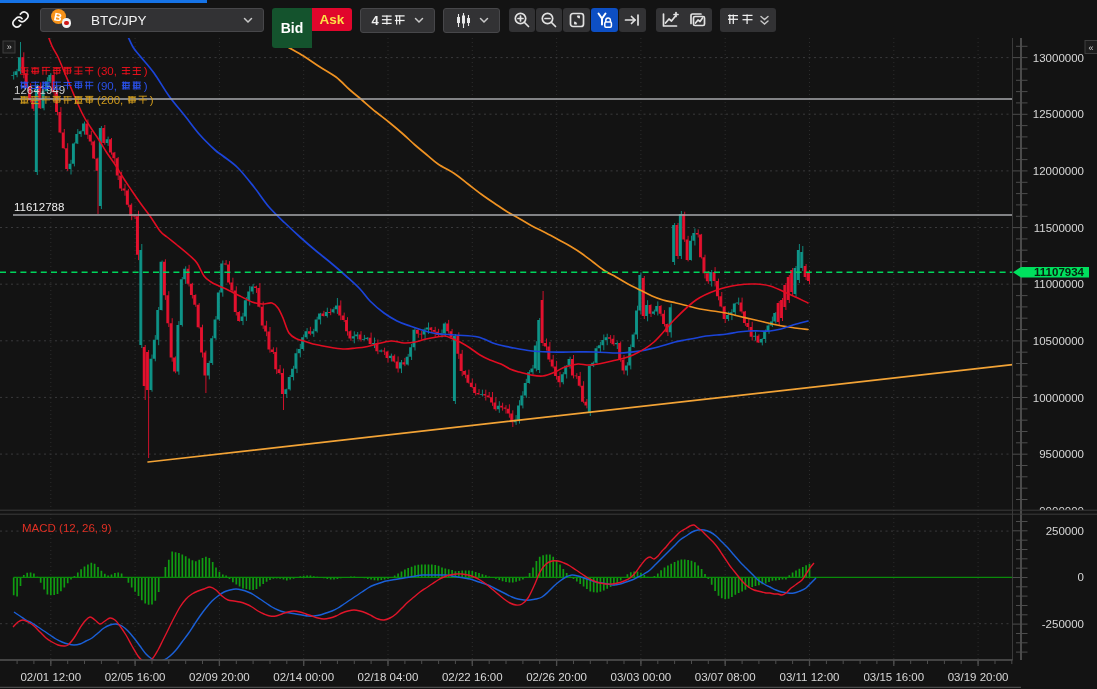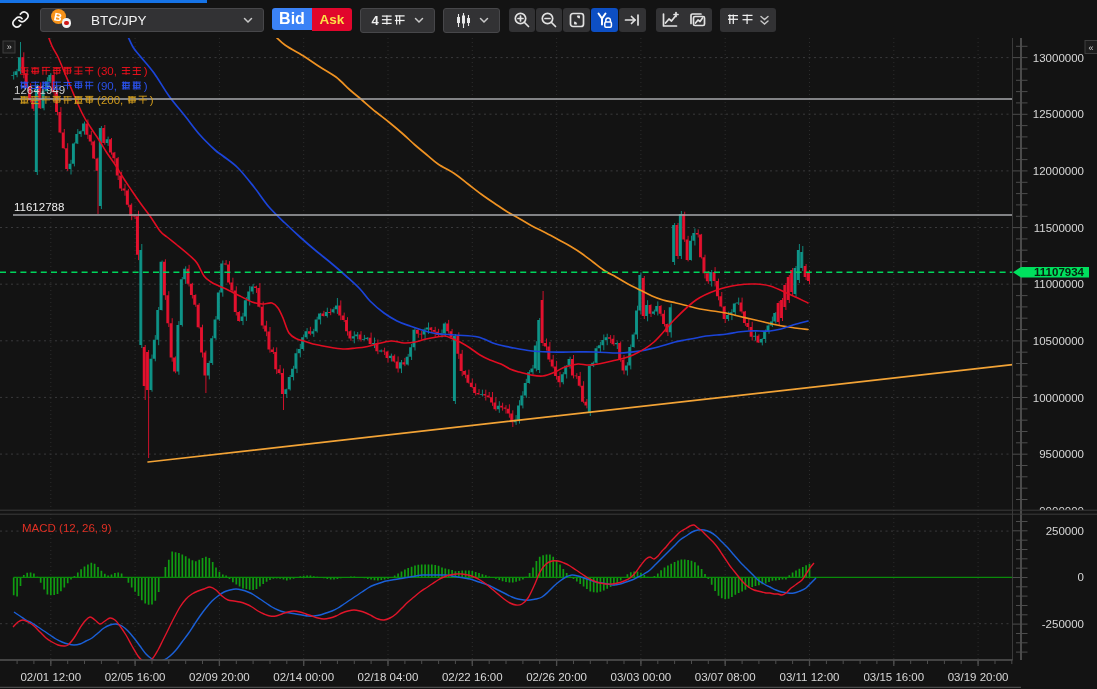--- a/index.html
+++ b/index.html
@@ -432,21 +432,21 @@
         <div style="position:absolute;left:10.5px;top:9px;width:9.5px;height:9.5px;border-radius:50%;background:#f2f2f2"></div>
         <div style="position:absolute;left:13px;top:11.5px;width:4.6px;height:4.6px;border-radius:50%;background:#d01818"></div>
       </div>
       <span style="color:#f2f2f2;font-size:13.5px;margin-left:16px">BTC/JPY</span>
       <span style="margin-left:auto;margin-right:10px;display:flex">
         <svg width="10" height="7" viewBox="0 0 10 7">
           <path d="M1.5 1.5 L5 5 L8.5 1.5" stroke="#c9c9c9" stroke-width="1.5" fill="none" stroke-linecap="round"></path>
         </svg>
       </span>
     </div>
-    <div style="position:absolute;left:272px;top:8px;width:40px;height:22px;background:#3b82f6;border-radius:3px 0 0 3px;display:flex;align-items:center;justify-content:center;color:#fff;font-size:16px;font-weight:bold">Bid</div>
+    <div style="position:absolute;left:272px;top:8px;width:40px;height:40px;background:#14532d;border-radius:3px 0 0 3px;display:flex;align-items:center;justify-content:center;color:#fff;font-size:14px;font-weight:bold">Bid</div>
     <div style="position:absolute;left:312px;top:8px;width:40px;height:23px;background:#e1062c;border-radius:0 3px 3px 0;display:flex;align-items:center;justify-content:center;color:#fde047;font-size:13.5px;font-weight:bold">Ask</div>
     <div style="position:absolute;left:360px;top:8px;width:73px;height:23px;background:#323234;border-radius:3px;border:1px solid #47474a;display:flex;align-items:center;justify-content:center">
       <span style="color:#f0f0f0;font-size:13px;font-weight:bold;margin-right:2px">4</span>
       <svg width="27" height="13" viewBox="0 0 27 13">
         <g stroke="#f0f0f0" stroke-width="1.25" fill="none">
           <line x1="0.9" y1="2.1" x2="10.6" y2="2.1"></line>
           <line x1="0.9" y1="5.7" x2="10.6" y2="5.7"></line>
           <line x1="0.9" y1="9.4" x2="10.6" y2="9.4"></line>
           <line x1="5.9" y1="1.4" x2="5.9" y2="10.6"></line>
         </g>

